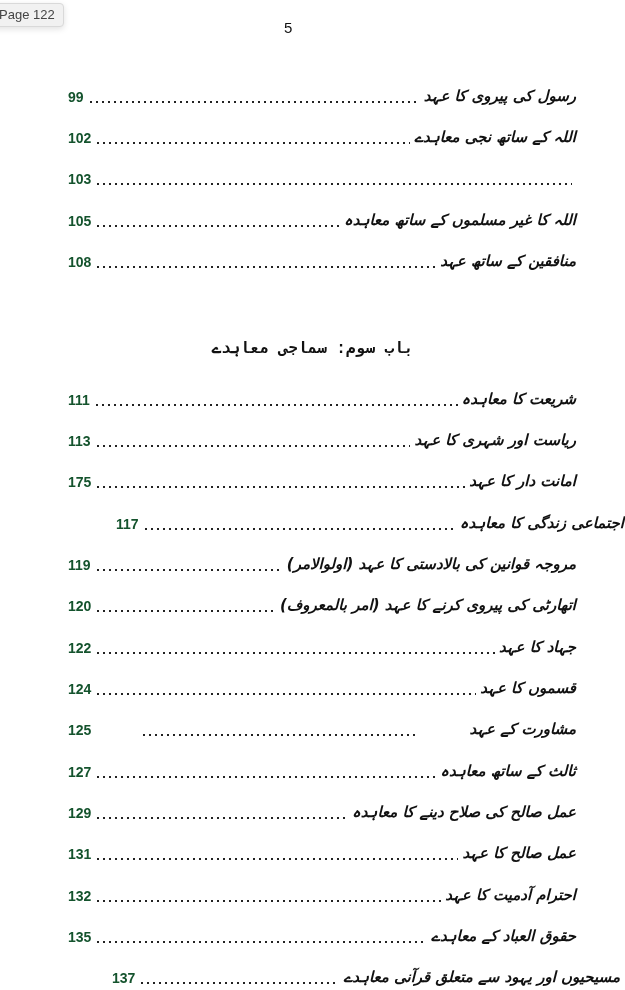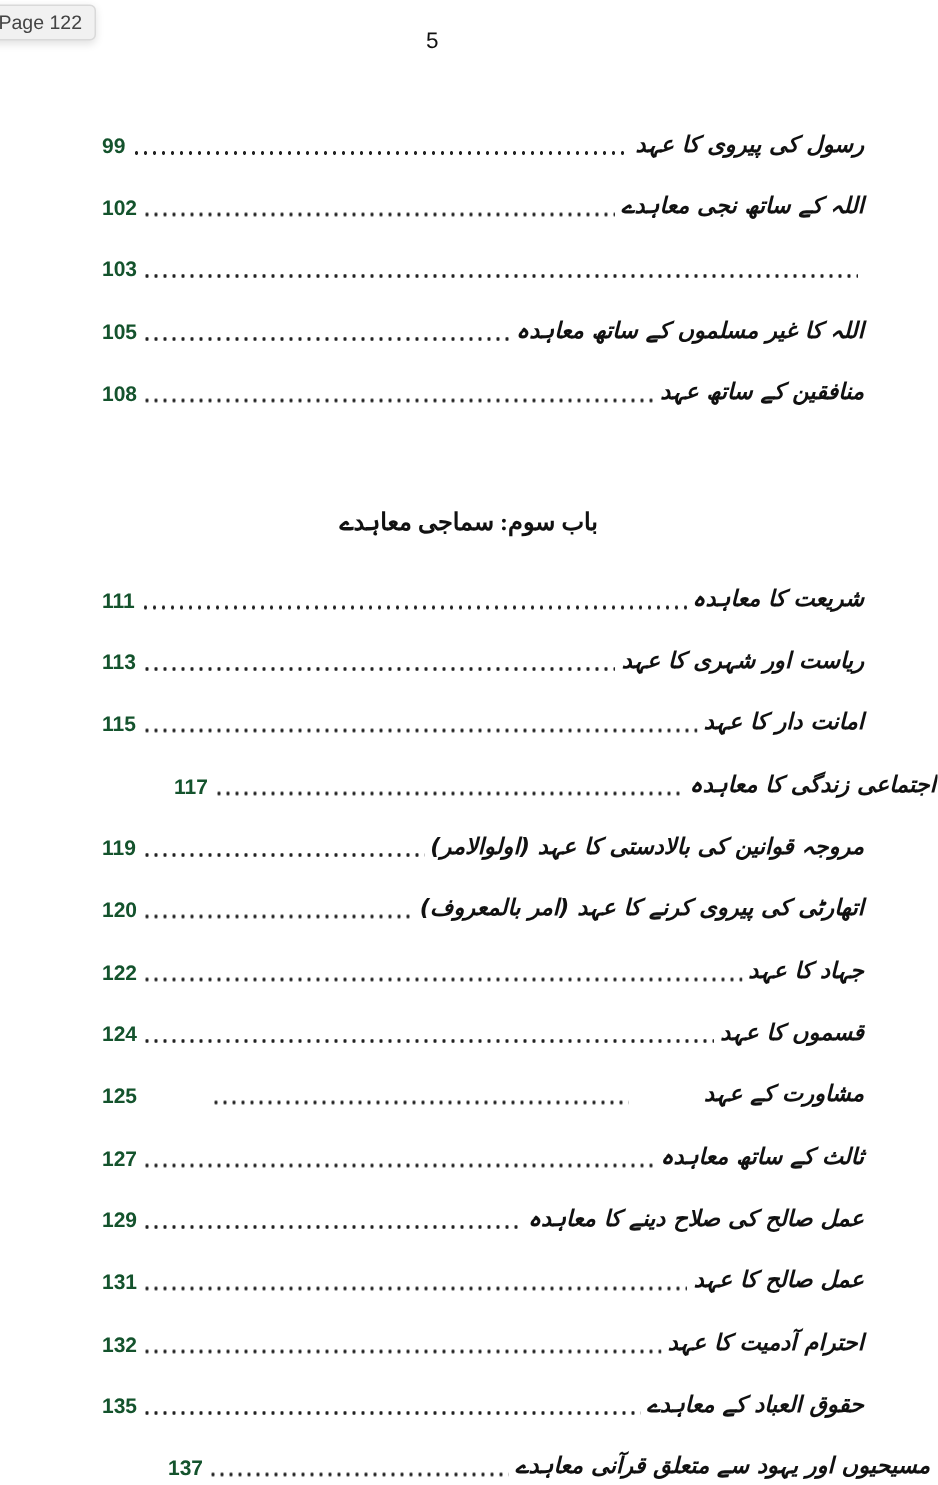--- a/index.html
+++ b/index.html
@@ -77,21 +77,21 @@
       unicode-bidi: plaintext;
       flex: 0 0 auto;
       white-space: nowrap;
     }
     .chapter-heading {
       position: absolute;
       left: 0;
       width: 625px;
       top: 338px;
       text-align: center;
-      font-family: Liberation Serif, serif;
+      font-family: Liberation Mono, monospace;
       font-weight: bold;
       font-size: 16px;
       direction: rtl;
       color: #111;
     }
   </style>
 </head>
 <body>
 
 <div class="page-tooltip">Page 122</div>
@@ -129,21 +129,21 @@
   <span class="toc-page">111</span>
   <span class="toc-leader"></span>
   <span class="toc-title">شریعت کا معاہدہ</span>
 </div>
 <div class="toc-row" style="top:422px;">
   <span class="toc-page">113</span>
   <span class="toc-leader"></span>
   <span class="toc-title">ریاست اور شہری کا عہد</span>
 </div>
 <div class="toc-row" style="top:463px;">
-  <span class="toc-page">115</span>
+  <span class="toc-page">175</span>
   <span class="toc-leader"></span>
   <span class="toc-title">امانت دار کا عہد</span>
 </div>
 <div class="toc-row" style="top:505px;margin-left:48px;">
   <span class="toc-page">117</span>
   <span class="toc-leader"></span>
   <span class="toc-title">اجتماعی زندگی کا معاہدہ</span>
 </div>
 <div class="toc-row" style="top:546px;">
   <span class="toc-page">119</span>

